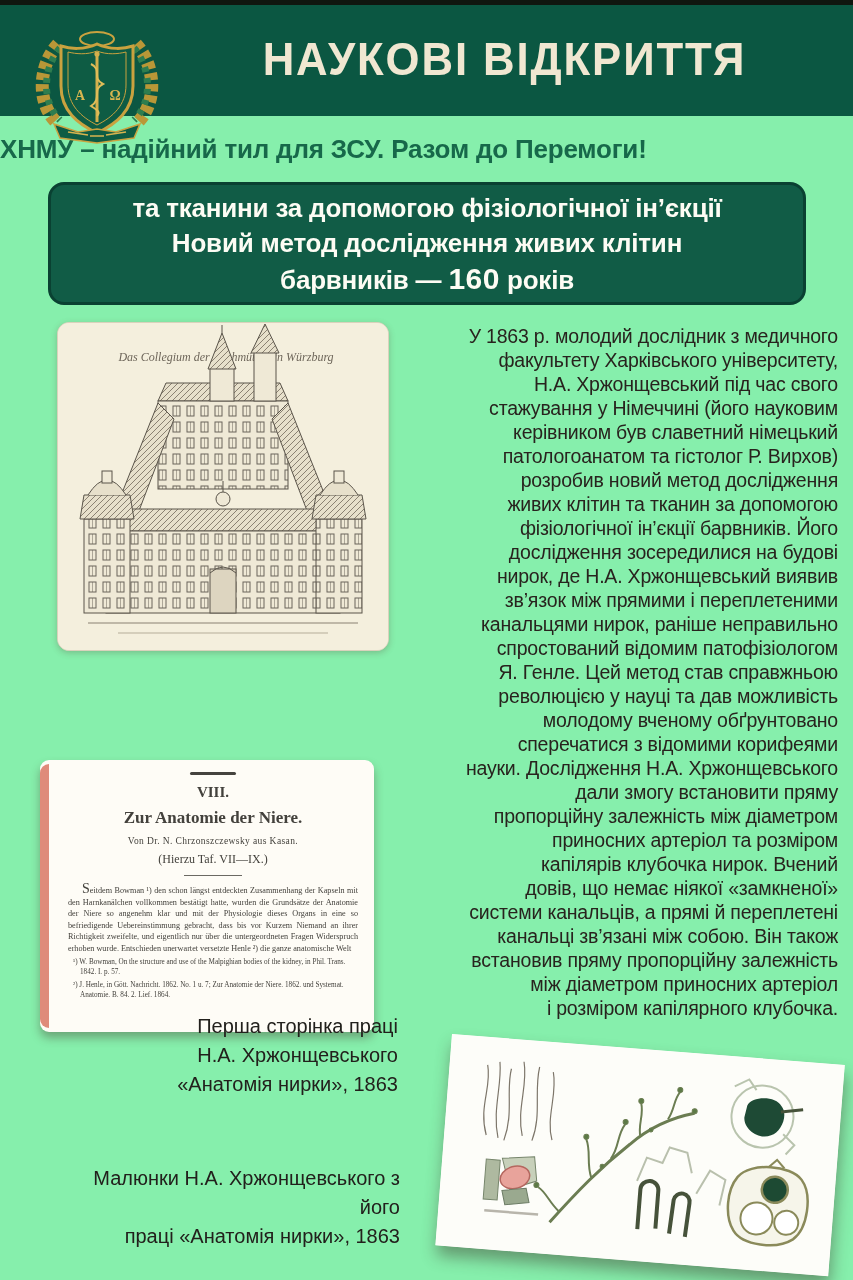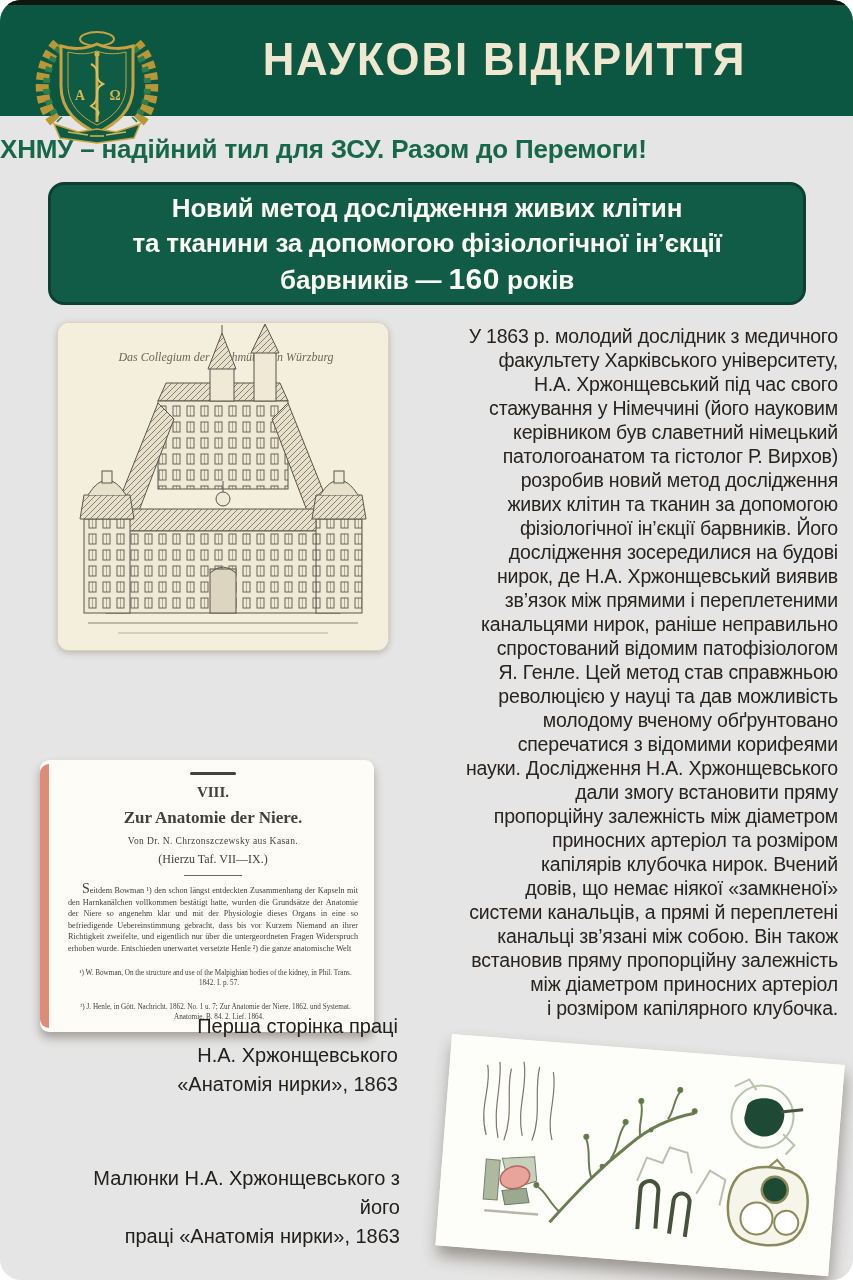--- a/index.html
+++ b/index.html
@@ -1,17 +1,17 @@
 <!DOCTYPE html>
 <html><head>
 <meta charset="utf-8">
 <style>
   html,body{margin:0;padding:0;}
   body{width:853px;height:1280px;font-family:"Liberation Sans",sans-serif;}
-  .page{position:relative;width:853px;height:1280px;background:#e5e5e5;overflow:hidden;border-radius:21px;}
+  .page{position:relative;width:853px;height:1280px;background:#86efac;overflow:hidden;}
   .top-edge{position:absolute;top:0;left:0;right:0;height:5px;background:#10160f;z-index:5;}
 
   
   .header{position:absolute;top:0;left:0;right:0;height:116px;background:#0b5742;}
   .header-title{position:absolute;left:168px;right:12px;top:32px;text-align:center;
     font-size:46px;font-weight:bold;letter-spacing:2px;color:#f0e7d1;
     transform:scaleX(.95);transform-origin:50% 50%;white-space:nowrap;}
   .logo{position:absolute;left:30px;top:26px;width:134px;height:118px;z-index:6;}
 
   
@@ -44,21 +44,21 @@
   .doc-content{position:absolute;left:28px;right:16px;top:10px;bottom:8px;
     font-family:"Liberation Serif",serif;color:#43413c;text-align:center;}
   .doc-rule-top{width:46px;height:3px;background:#45433e;margin:2px auto 9px;border-radius:2px;}
   .doc-sec{font-size:15px;font-weight:bold;}
   .doc-title{font-size:17px;font-weight:bold;margin-top:7px;}
   .doc-author{font-size:9.5px;margin-top:8px;letter-spacing:.4px;}
   .doc-plates{font-size:12px;margin-top:6px;}
   .doc-rule2{width:58px;border-top:1px solid #6b6963;margin:8px auto 7px;}
   .doc-body{font-size:8.2px;line-height:11.5px;text-align:justify;text-indent:14px;}
   .doc-body::first-letter{font-size:14px;}
-  .doc-fn{font-size:7.2px;line-height:9.6px;text-align:center;margin-top:15px;
+  .doc-fn{font-size:7.2px;line-height:9.6px;text-align:left;margin-top:4px;
     padding-left:12px;text-indent:-7px;}
 
   
   .body-text{position:absolute;left:394px;top:324px;width:444px;text-align:right;
     font-size:19.5px;line-height:24px;letter-spacing:-0.2px;color:#28231e;white-space:pre-line;}
 
   
   .drawings-card{position:absolute;left:452px;top:1034px;width:394px;height:212px;
     background:#fdfdf9;transform:rotate(4.5deg);transform-origin:0 0;
     box-shadow:2px 10px 16px rgba(60,50,40,.45);}
@@ -99,22 +99,22 @@
       <path d="M24,98 L48,106 L67,103 L86,106 L110,98 L104,112 L67,117 L30,112 Z" fill="#0e5c44" stroke="#c9a23f" stroke-width="1.5"></path>
       <line x1="38" y1="106" x2="58" y2="109" stroke="#d8b54f" stroke-width="1.5"></line>
       <line x1="76" y1="109" x2="96" y2="106" stroke="#d8b54f" stroke-width="1.5"></line>
       <line x1="60" y1="110" x2="74" y2="110" stroke="#d8b54f" stroke-width="1.5"></line>
     </g>
   </svg>
 
   <div class="slogan">ХНМУ – надійний тил для ЗСУ. Разом до Перемоги!</div>
 
   <div class="banner">
+    <div>та тканини за допомогою фізіологічної ін’єкції</div>
     <div>Новий метод дослідження живих клітин</div>
-    <div>та тканини за допомогою фізіологічної ін’єкції</div>
     <div><span>барвників — </span><span class="num">160</span><span> років</span></div>
   </div>
 
   <div class="engraving-card">
     <svg viewBox="0 0 330 327" width="330" height="327">
       <defs>
         <pattern id="win" width="14" height="16" patternUnits="userSpaceOnUse">
           <rect width="14" height="16" fill="#efe9d6"></rect>
           <rect x="3" y="3" width="7" height="10" fill="none" stroke="#6a645a" stroke-width="1"></rect>
           <line x1="6.5" y1="3" x2="6.5" y2="13" stroke="#6a645a" stroke-width=".5"></line>

